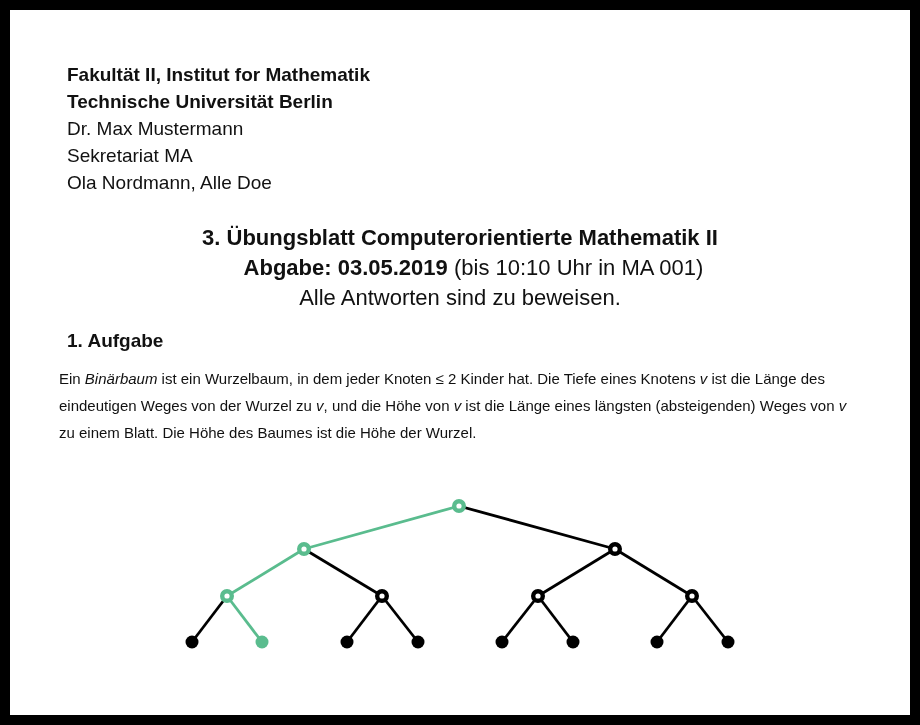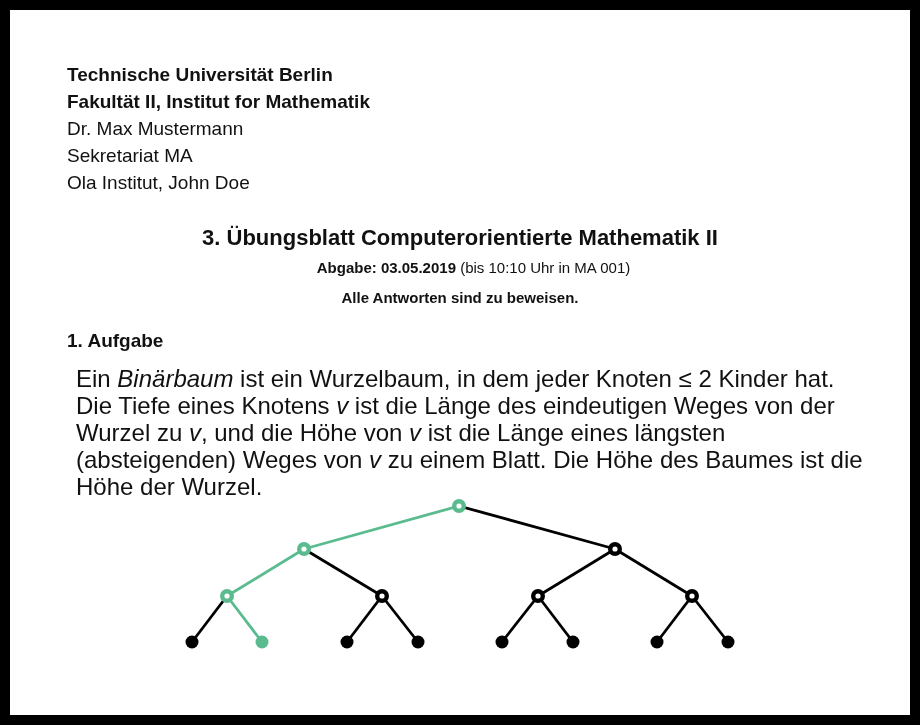--- a/index.html
+++ b/index.html
@@ -45,69 +45,69 @@
     top: 222px;
     text-align: center;
   }
   .doc-title {
     font-size: 22px;
     font-weight: bold;
     line-height: 31px;
     margin: 0;
   }
   .deadline-line {
-    font-size: 15px;
+    font-size: 22px;
     line-height: 30px;
     padding-left: 27px;
   }
   .note-line {
-    font-size: 15px;
-    font-weight: bold;
+    font-size: 22px;
+    font-weight: normal;
     line-height: 30px;
   }
   .task-header {
     position: absolute;
     left: 67px;
     right: 67px;
     top: 327px;
     display: flex;
     justify-content: space-between;
     align-items: flex-end;
     font-size: 19px;
     line-height: 27px;
   }
   .task-heading { font-weight: bold; }
   .task-paragraph {
     position: absolute;
-    left: 76px;
+    left: 59px;
     top: 365px;
     width: 790px;
-    font-size: 24px;
+    font-size: 15px;
     line-height: 27px;
   }
   .task-paragraph em { font-style: italic; }
   #tree-svg {
     position: absolute;
     left: 0;
     top: 0;
     z-index: 1;
   }
 </style>
 </head>
 <body>
 
 <div class="page">
   <div class="frame"></div>
 
   <div class="header-left">
+    <div class="bold">Fakultät II, Institut for Mathematik</div>
     <div class="bold">Technische Universität Berlin</div>
-    <div class="bold">Fakultät II, Institut for Mathematik</div>
     <div>Dr. Max Mustermann</div>
     <div>Sekretariat MA</div>
-    <div>Ola Institut, John Doe</div>
+    <div>Ola Nordmann, Alle Doe</div>
   </div>
 
 
   <div class="title-block">
     <div class="doc-title">3. Übungsblatt Computerorientierte Mathematik II</div>
     <div class="deadline-line"><span class="bold">Abgabe: 03.05.2019</span><span> (bis 10:10 Uhr in MA 001)</span></div>
     <div class="note-line">Alle Antworten sind zu beweisen.</div>
   </div>
 
   <div class="task-header">

